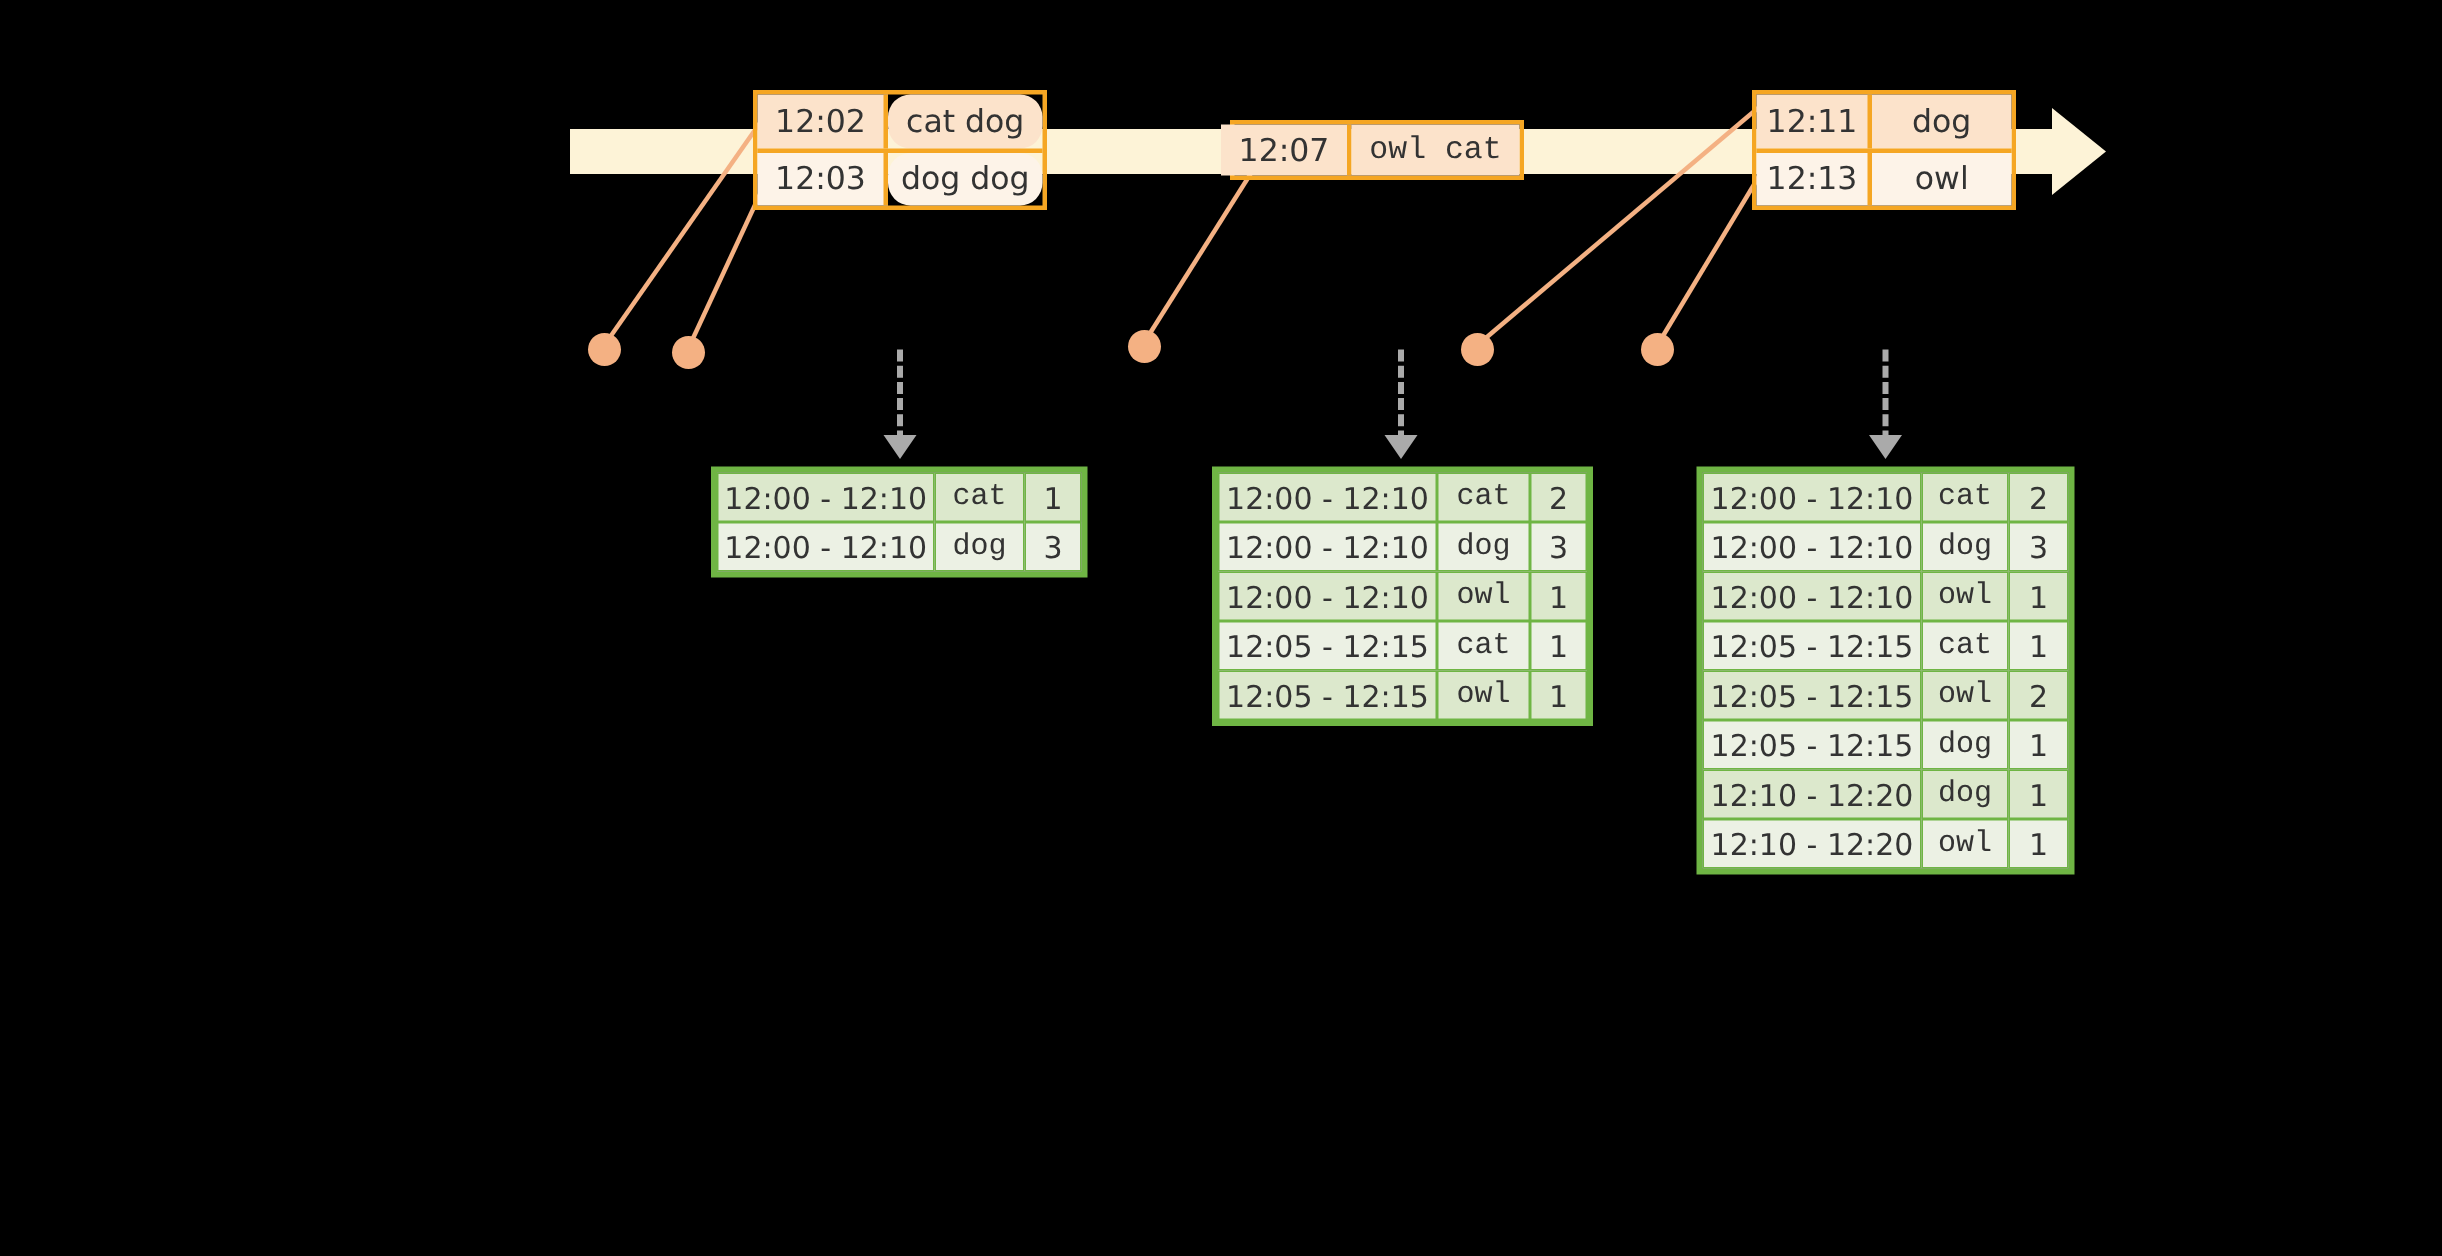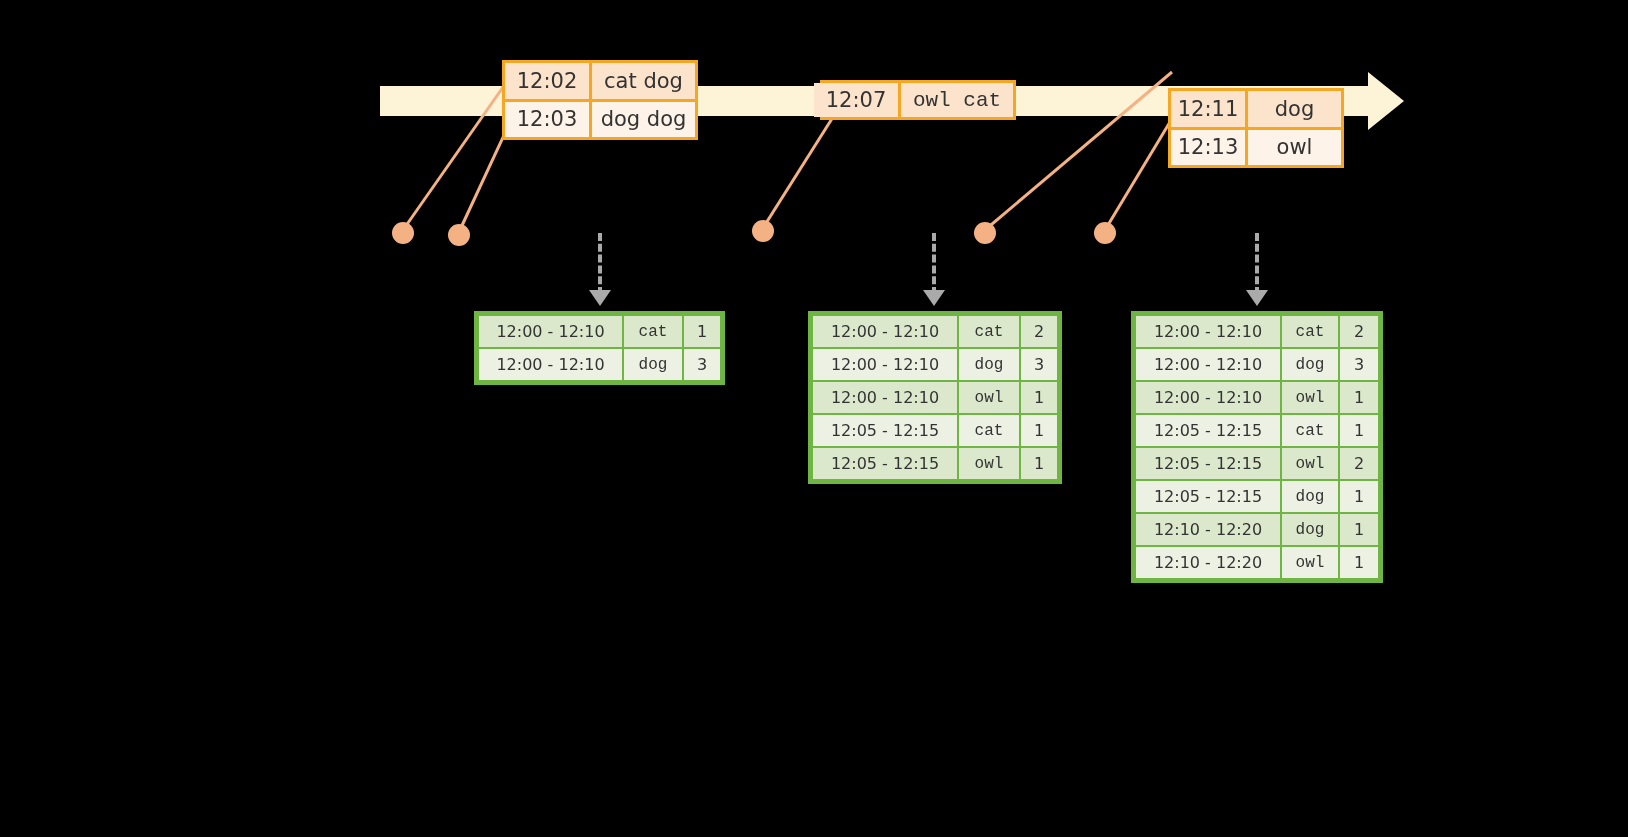--- a/index.html
+++ b/index.html
@@ -21,44 +21,44 @@
   .ev-row{display:flex;flex:1;}
   .ev-row + .ev-row{border-top:3px solid #F5A623;text-align:right;}
   .ev-time,.ev-words{display:flex;align-items:center;justify-content:center;
       font-size:21px;color:#333;}
   .ev-time{width:84px;border-right:3px solid #F5A623;}
   .ev-words{flex:1;}
   .ev-row.shade .ev-time,.ev-row.shade .ev-words{background:#FCE3CB;}
   .ev-row.light .ev-time,.ev-row.light .ev-words{background:#FDF3E8;}
 
   #ev1{left:502px;top:60px;width:196px;height:80px;}
-  #ev1 .ev-words{width:112px;}
+  #ev1 .ev-words{width:112px;border-radius:15px;}
   #ev2{left:820px;top:80px;width:196px;height:40px;align-items:flex-end;}
   #ev2 .ev-words{width:112px;font-family:Liberation Mono, monospace;}
-  #ev3{left:1168px;top:60px;width:176px;height:80px;margin-top:28px;}
+  #ev3{left:1168px;top:60px;width:176px;height:80px;}
   #ev3 .ev-time{width:74px;}
   #ev3 .ev-words{width:100px;}
 
   
   .dot{position:absolute;width:22px;height:22px;border-radius:50%;
        background:#F4B183;}
   svg.links{position:absolute;left:0;top:0;width:1628px;height:837px;
             pointer-events:none;}
 
   
   .dn{position:absolute;width:4px;background:transparent;
       border-left:4px dashed #AAAAAA;height:62px;}
   .dn-head{position:absolute;width:0;height:0;
       border-left:11px solid transparent;border-right:11px solid transparent;
       border-top:16px solid #AAAAAA;}
 
   
   .tbl{position:absolute;border:4px solid #6FB544;box-sizing:border-box;}
   .tr{display:flex;}
-  .td{font-size:16px;color:#333;display:flex;align-items:center;
+  .td{font-size:20px;color:#333;display:flex;align-items:center;
       justify-content:center;height:33px;box-sizing:border-box;
       border:1px solid #6FB544;}
   .tr.a .td{background:#DCE8CC;}
   .tr.b .td{background:#ECF1E4;}
   .c-win{width:0;}
   .c-word{width:0;font-family:Liberation Mono, monospace;}
   .c-cnt{width:0;}
 
   #tbl1{left:474px;top:311px;}
   #tbl1 .c-win{width:145px;} #tbl1 .c-word{width:60px;} #tbl1 .c-cnt{width:38px;}

